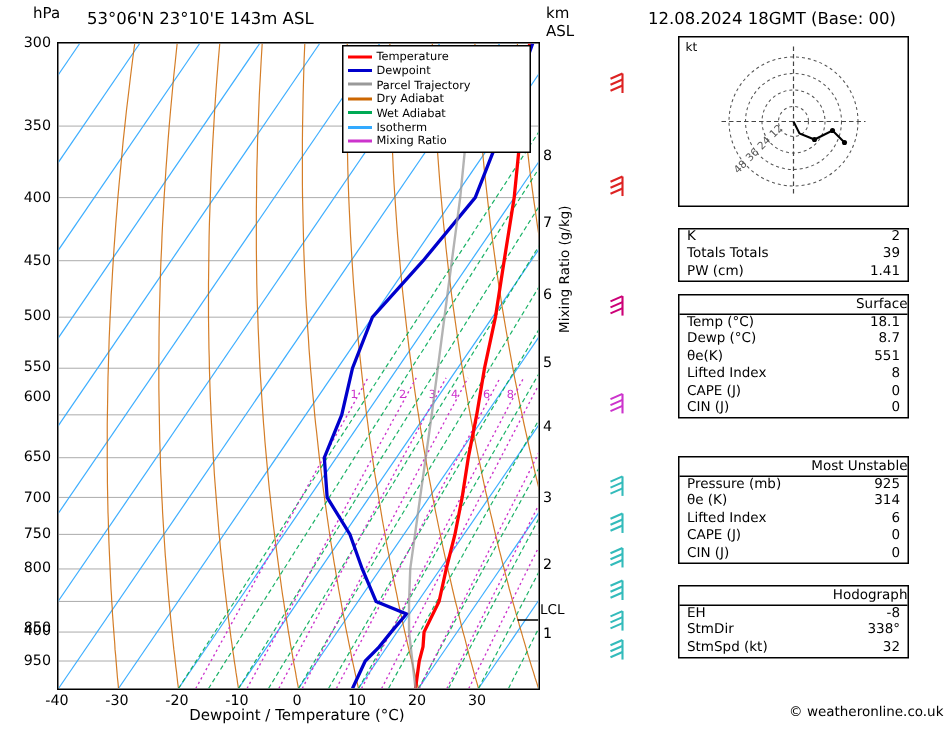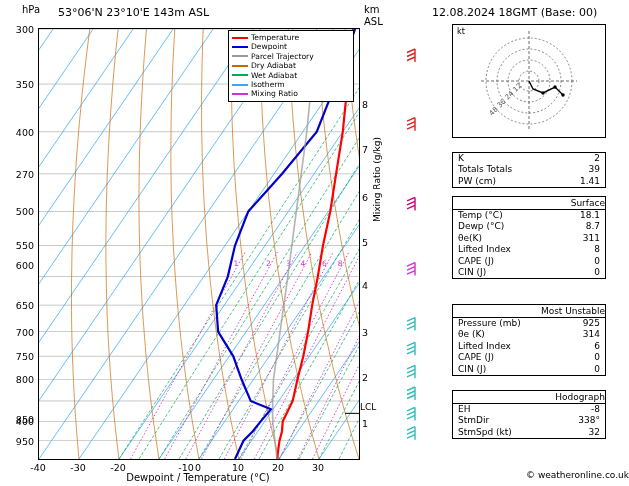--- a/index.html
+++ b/index.html
@@ -61,21 +61,21 @@
 
     <div id="hpa-label">hPa</div>
     <div id="title-left">53°06'N 23°10'E 143m ASL</div>
     <div id="km-label">km</div>
     <div id="asl-label">ASL</div>
 
     <div id="ylabels">
         <div class="ytick" style="top: 1px;">300</div>
         <div class="ytick" style="top: 56.0551px;">350</div>
         <div class="ytick" style="top: 103.746px;">400</div>
-        <div class="ytick" style="top: 145.812px;">270</div>
+        <div class="ytick" style="top: 145.812px;">450</div>
         <div class="ytick" style="top: 183.442px;">500</div>
         <div class="ytick" style="top: 217.482px;">550</div>
         <div class="ytick" style="top: 237px;">600</div>
         <div class="ytick" style="top: 277.145px;">650</div>
         <div class="ytick" style="top: 303.613px;">700</div>
         <div class="ytick" style="top: 328.254px;">750</div>
         <div class="ytick" style="top: 351.304px; margin-left: 46px;">800</div>
         <div class="ytick" style="top: 391px;">850</div>
         <div class="ytick" style="top: 393.37px;">400</div>
         <div class="ytick" style="top: 412.681px;">950</div>
@@ -183,21 +183,21 @@
         <div class="rtick" style="top: 121.171px;">7</div>
         <div class="rtick" style="top: 75.9019px;">8</div>
       </div>
     <div id="mixing-label">Mixing Ratio (g/kg)</div>
     <div id="lcl-label">LCL</div>
 
     <div id="xlabels">
         <div class="xtick" style="left: 0px;">-40</div>
         <div class="xtick" style="left: 40px;">-30</div>
         <div class="xtick" style="left: 80px;">-20</div>
-        <div class="xtick" style="left: 120px; margin-left: 28px;">-10</div>
+        <div class="xtick" style="left: 120px;">-10</div>
         <div class="xtick" style="left: 160px;">0</div>
         <div class="xtick" style="left: 200px;">10</div>
         <div class="xtick" style="left: 240px;">20</div>
         <div class="xtick" style="left: 280px;">30</div>
       </div>
     <div id="xaxis-title">Dewpoint / Temperature (°C)</div>
 
     <div id="legend">
         <div class="row">
           <span class="sw" style="background: rgb(255, 0, 0);"></span>
@@ -317,21 +317,21 @@
         <div class="r">
           <span class="k">Temp (°C)</span>
           <span class="v">18.1</span>
         </div>
         <div class="r">
           <span class="k">Dewp (°C)</span>
           <span class="v">8.7</span>
         </div>
         <div class="r">
           <span class="k">θe(K)</span>
-          <span class="v">311</span>
+          <span class="v">551</span>
         </div>
         <div class="r">
           <span class="k">Lifted Index</span>
           <span class="v">8</span>
         </div>
         <div class="r">
           <span class="k">CAPE (J)</span>
           <span class="v">0</span>
         </div>
         <div class="r">

